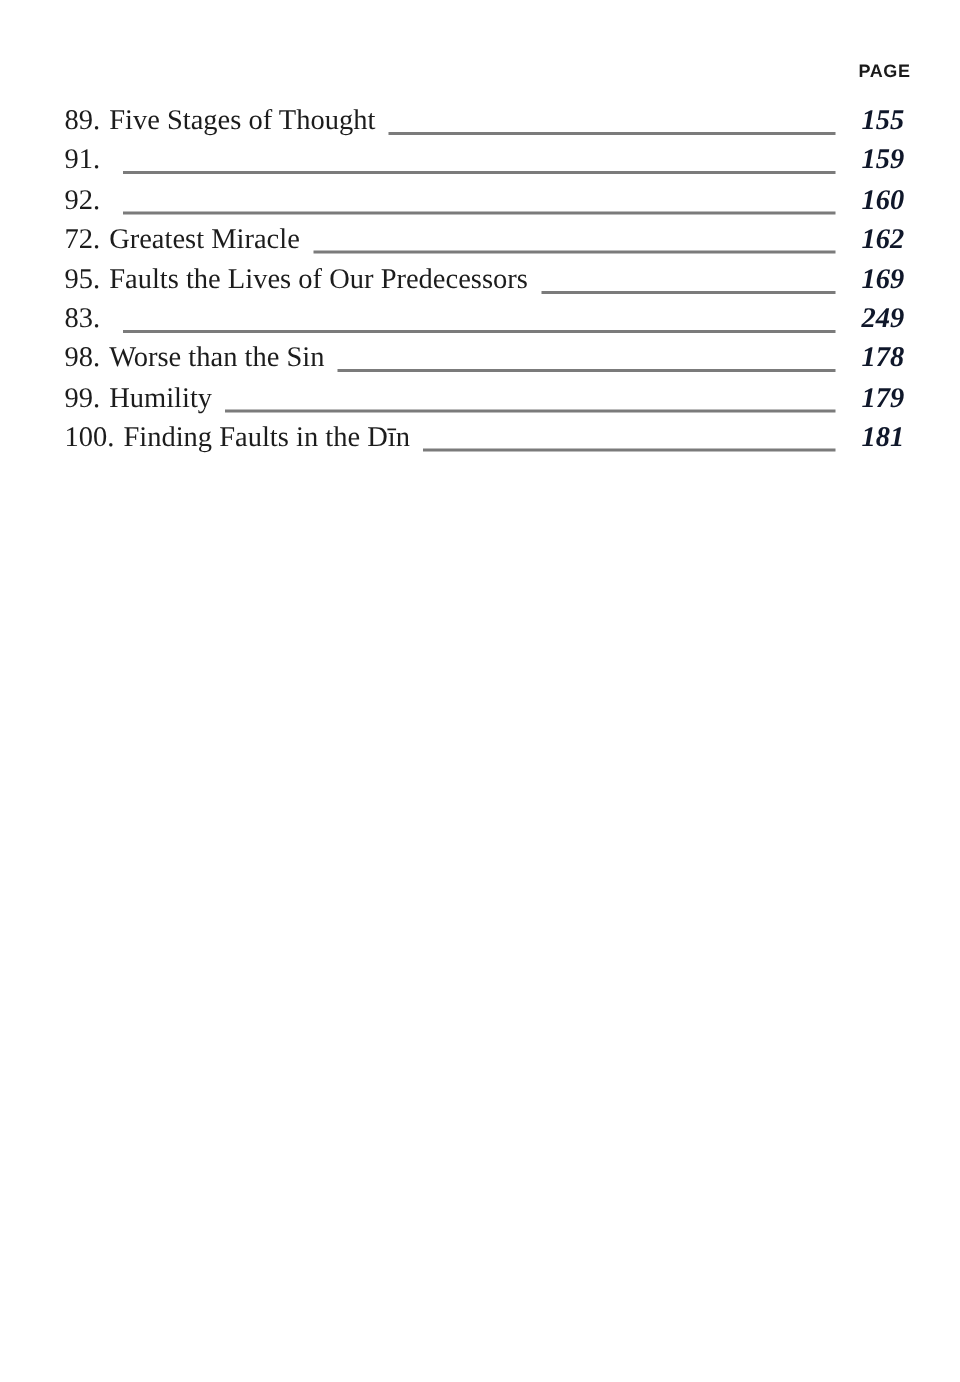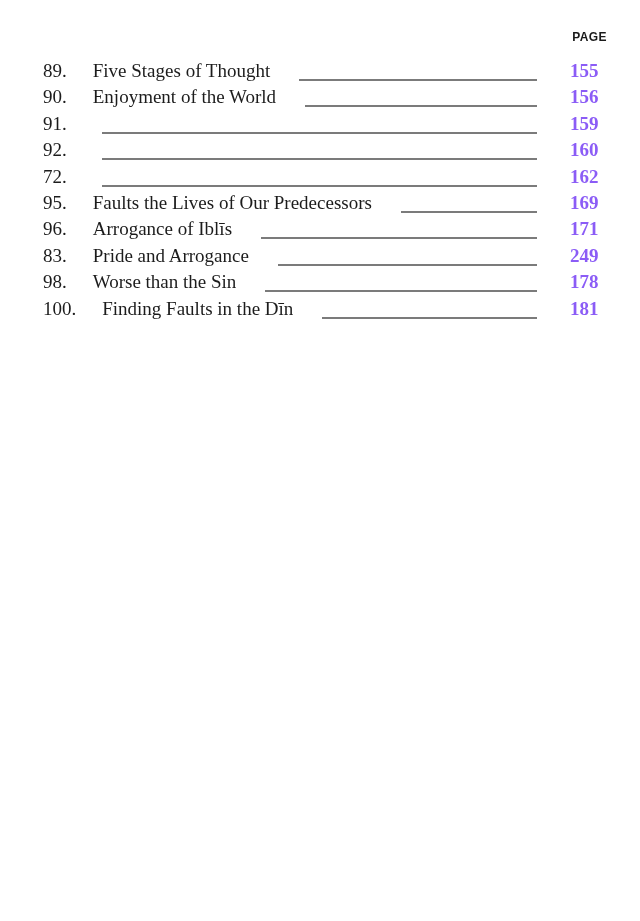--- a/index.html
+++ b/index.html
@@ -9,21 +9,21 @@
   }
   body {
     width: 640px;
     height: 921px;
     overflow: hidden;
   }
   .page {
     box-sizing: border-box;
     width: 640px;
     height: 921px;
-    padding: 30px 33px 0 43px;
+    padding: 40px 33px 0 43px;
     background: #ffffff;
   }
   .page-header {
     height: 16px;
     text-align: right;
     font-family: "Liberation Sans", sans-serif;
     font-size: 12px;
     font-weight: 700;
     letter-spacing: 0.4px;
     color: #1a1a1a;
@@ -33,118 +33,112 @@
   }
   .toc-row {
     display: flex;
     align-items: baseline;
     height: 26.4px;
     line-height: 26.4px;
     font-family: "Liberation Serif", "DejaVu Serif", serif;
     font-size: 19px;
     color: #1c1c1c;
     white-space: nowrap;
-    gap: 20px;
   }
   .toc-num {
     flex: 0 0 auto;
     margin-right: 6px;
   }
   .toc-title {
     flex: 0 0 auto;
   }
   .leader {
     flex: 1 1 auto;
     height: 5px;
     border-bottom: 2px solid #7b7b7b;
     margin: 0 13px 0 9px;
     position: relative;
     top: 4px;
     min-width: 20px;
   }
   .toc-page {
     flex: 0 0 auto;
     width: 37px;
-    text-align: left;
+    text-align: center;
     font-weight: 700;
-    color: #8b5cf6;
+    color: #0f172a;
+    font-style: italic;
   }
 </style>
 </head>
 <body>
 
 <div class="page">
 
   <div class="page-header">
     <span>PAGE</span>
   </div>
 
   <div class="toc">
 
     <div class="toc-row">
       <span class="toc-num">89.</span>
       <span class="toc-title">Five Stages of Thought</span>
       <span class="leader"></span>
       <span class="toc-page">155</span>
     </div>
 
-    <div class="toc-row">
-      <span class="toc-num">90.</span>
-      <span class="toc-title">Enjoyment of the World</span>
-      <span class="leader"></span>
-      <span class="toc-page">156</span>
-    </div>
 
     <div class="toc-row">
       <span class="toc-num">91.</span>
       <span class="leader"></span>
       <span class="toc-page">159</span>
     </div>
 
     <div class="toc-row">
       <span class="toc-num">92.</span>
       <span class="leader"></span>
       <span class="toc-page">160</span>
     </div>
 
     <div class="toc-row">
       <span class="toc-num">72.</span>
+      <span class="toc-title">Greatest Miracle</span>
       <span class="leader"></span>
       <span class="toc-page">162</span>
     </div>
 
 
     <div class="toc-row">
       <span class="toc-num">95.</span>
       <span class="toc-title">Faults the Lives of Our Predecessors</span>
       <span class="leader"></span>
       <span class="toc-page">169</span>
     </div>
 
-    <div class="toc-row">
-      <span class="toc-num">96.</span>
-      <span class="toc-title">Arrogance of Iblīs</span>
-      <span class="leader"></span>
-      <span class="toc-page">171</span>
-    </div>
 
     <div class="toc-row">
       <span class="toc-num">83.</span>
-      <span class="toc-title">Pride and Arrogance</span>
       <span class="leader"></span>
       <span class="toc-page">249</span>
     </div>
 
     <div class="toc-row">
       <span class="toc-num">98.</span>
       <span class="toc-title">Worse than the Sin</span>
       <span class="leader"></span>
       <span class="toc-page">178</span>
     </div>
 
+    <div class="toc-row">
+      <span class="toc-num">99.</span>
+      <span class="toc-title">Humility</span>
+      <span class="leader"></span>
+      <span class="toc-page">179</span>
+    </div>
 
     <div class="toc-row">
       <span class="toc-num">100.</span>
       <span class="toc-title">Finding Faults in the Dīn</span>
       <span class="leader"></span>
       <span class="toc-page">181</span>
     </div>
 
   </div>
 </div>

